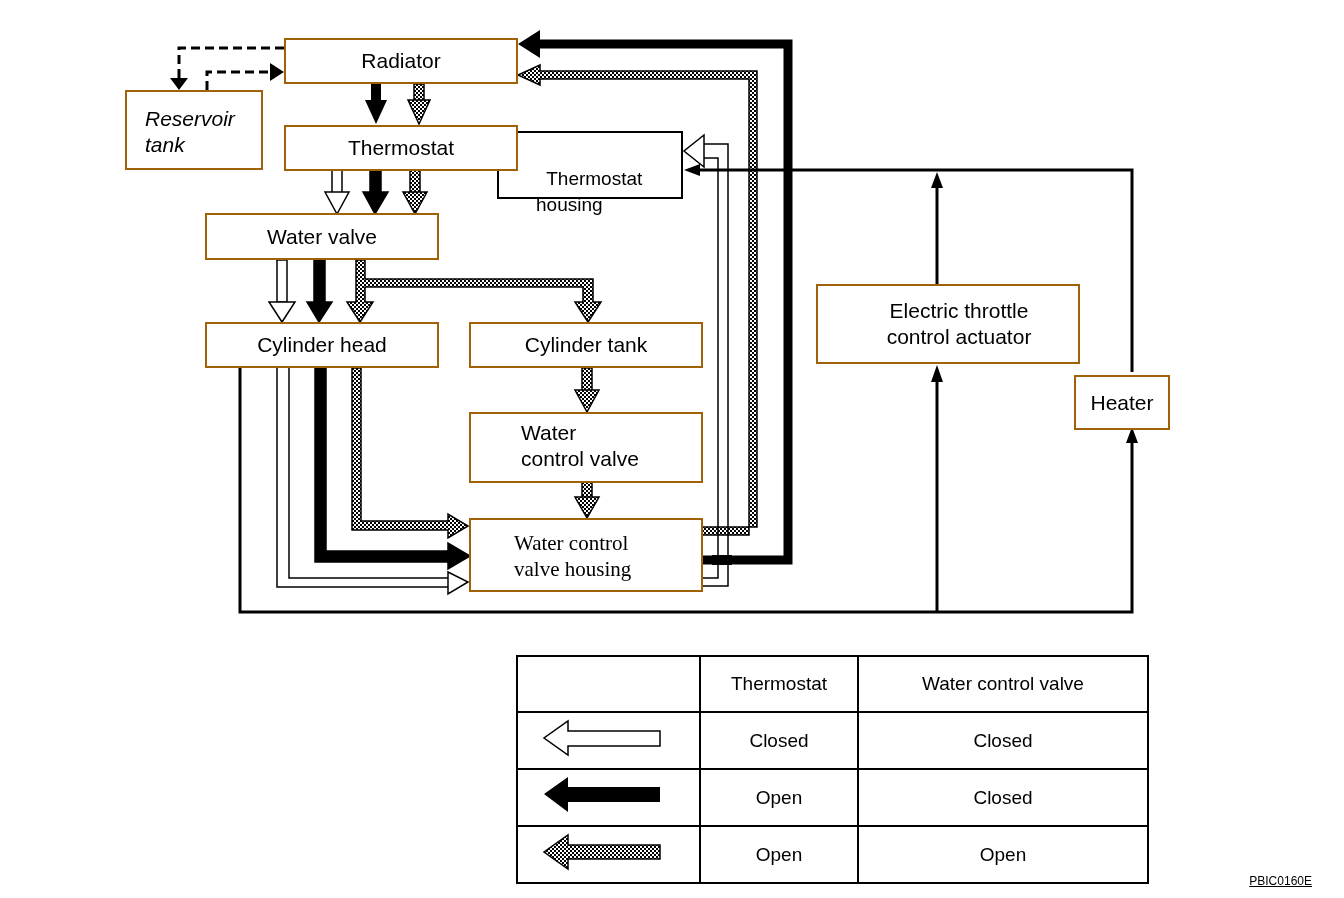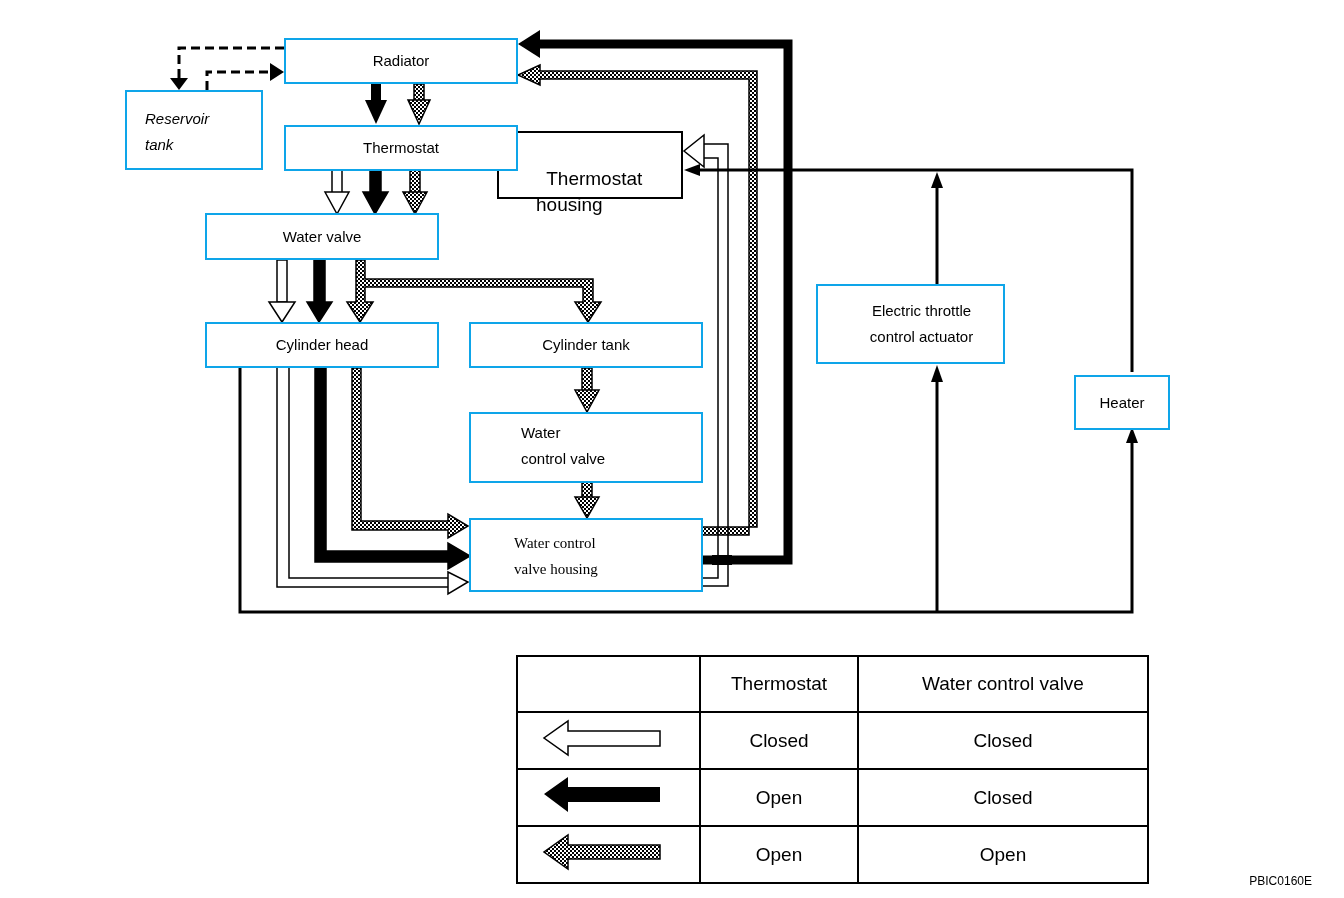--- a/index.html
+++ b/index.html
@@ -1,29 +1,29 @@
 <!DOCTYPE html>
 <html><head>
 <meta charset="utf-8">
 <style>
   html, body { margin: 0; padding: 0; background: #ffffff; }
   body { width: 1344px; height: 898px; position: relative; overflow: hidden;
          font-family: "Liberation Sans", sans-serif; color: #000; }
   svg#diagram { position: absolute; left: 0; top: 0; }
-  .box { position: absolute; border: 2px solid #0ea5e9; background: #fff; box-sizing: border-box;
-         font-size: 15px; line-height: 26px; }
+  .box { position: absolute; border: 2px solid #a16207; background: #fff; box-sizing: border-box;
+         font-size: 21px; line-height: 26px; }
   .box .lbl { position: absolute; white-space: pre; }
   .center { display: flex; align-items: center; justify-content: center; text-align: center; }
   .center .lbl { position: static; }
   table.legend { position: absolute; left: 516px; top: 655px; border-collapse: collapse;
                  font-size: 19px; }
   table.legend td { border: 2px solid #000; text-align: center; padding: 0; }
   table.legend td.h { height: 54px; }
   table.legend td.r { height: 55px; }
-  .footer { position: absolute; right: 32px; bottom: 10px; font-size: 12px; }
+  .footer { position: absolute; right: 32px; bottom: 10px; font-size: 12px; text-decoration: underline; }
 </style>
 </head>
 <body>
 
 <svg id="diagram" width="1344" height="898" viewBox="0 0 1344 898">
   <defs>
     <pattern id="hatch" width="4" height="4" patternUnits="userSpaceOnUse">
       <rect width="4" height="4" fill="#ffffff"></rect>
       <rect x="0" y="0" width="2" height="2" fill="#000"></rect>
       <rect x="2" y="2" width="2" height="2" fill="#000"></rect>
@@ -144,21 +144,21 @@
   <span class="lbl">Cylinder tank</span>
 </div>
 <div class="box" style="left:469px;top:412px;width:234px;height:71px;">
   <span class="lbl" style="left:50px;top:6px;">Water
 control valve</span>
 </div>
 <div class="box" style="left:469px;top:518px;width:234px;height:74px;">
   <span class="lbl" style="left:43px;top:10px;font-family:Liberation Serif, serif;">Water control
 valve housing</span>
 </div>
-<div class="box center" style="left:816px;top:284px;width:189px;height:80px;padding-left:22px;">
+<div class="box center" style="left:816px;top:284px;width:264px;height:80px;padding-left:22px;">
   <span class="lbl">Electric throttle
 control actuator</span>
 </div>
 <div class="box center" style="left:1074px;top:375px;width:96px;height:55px;">
   <span class="lbl">Heater</span>
 </div>
 
 <table class="legend">
   <tbody>
       <tr>

